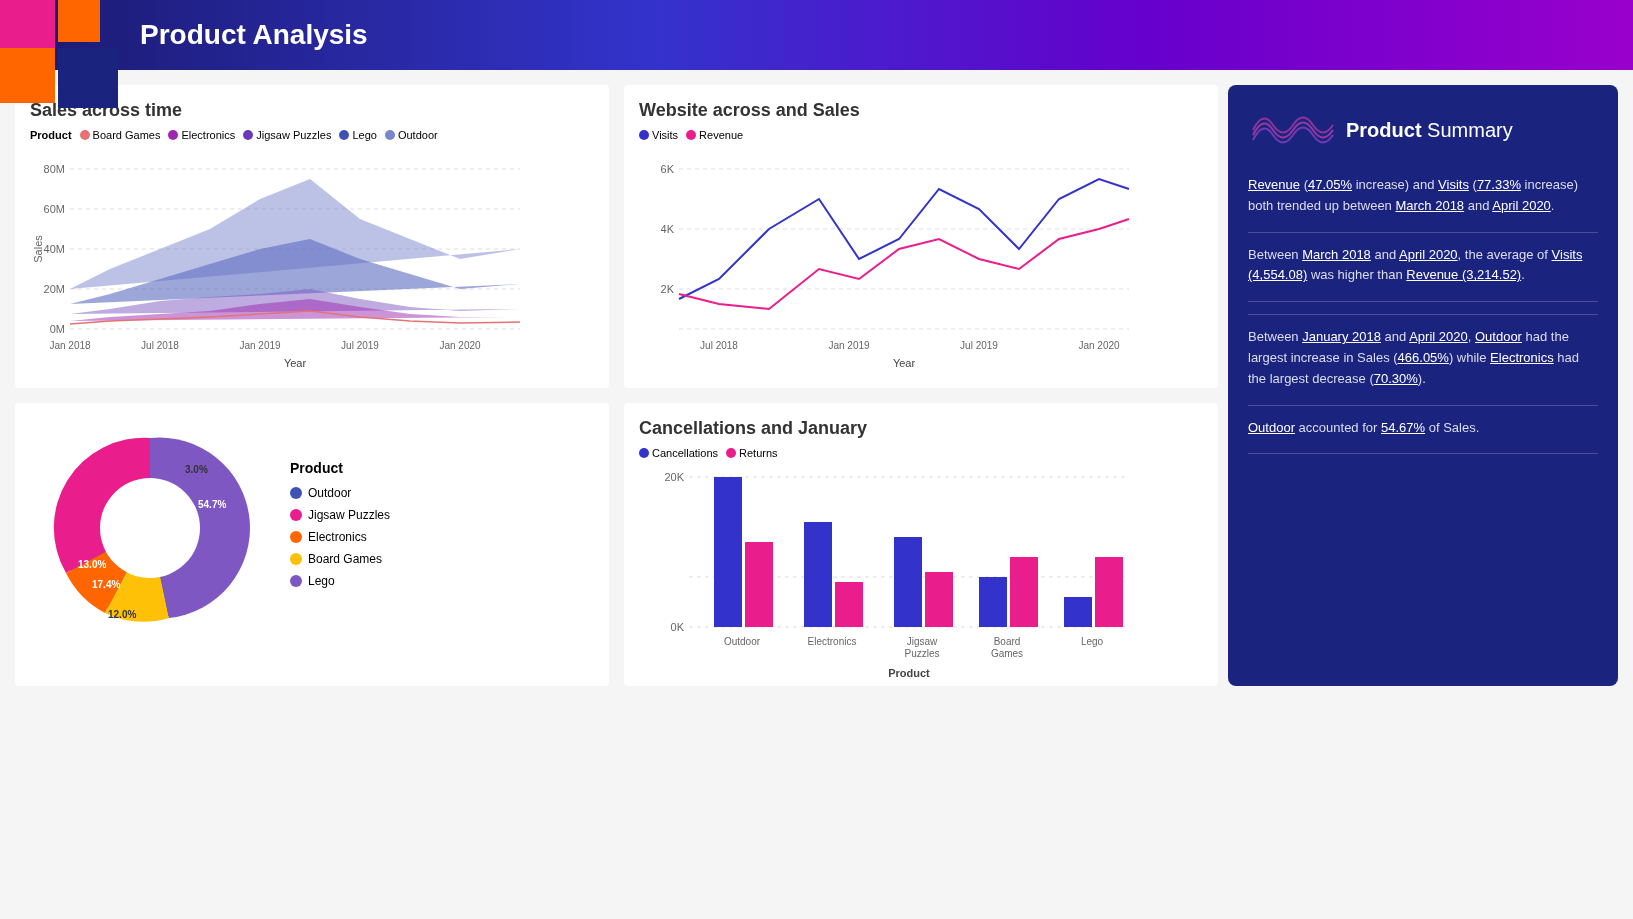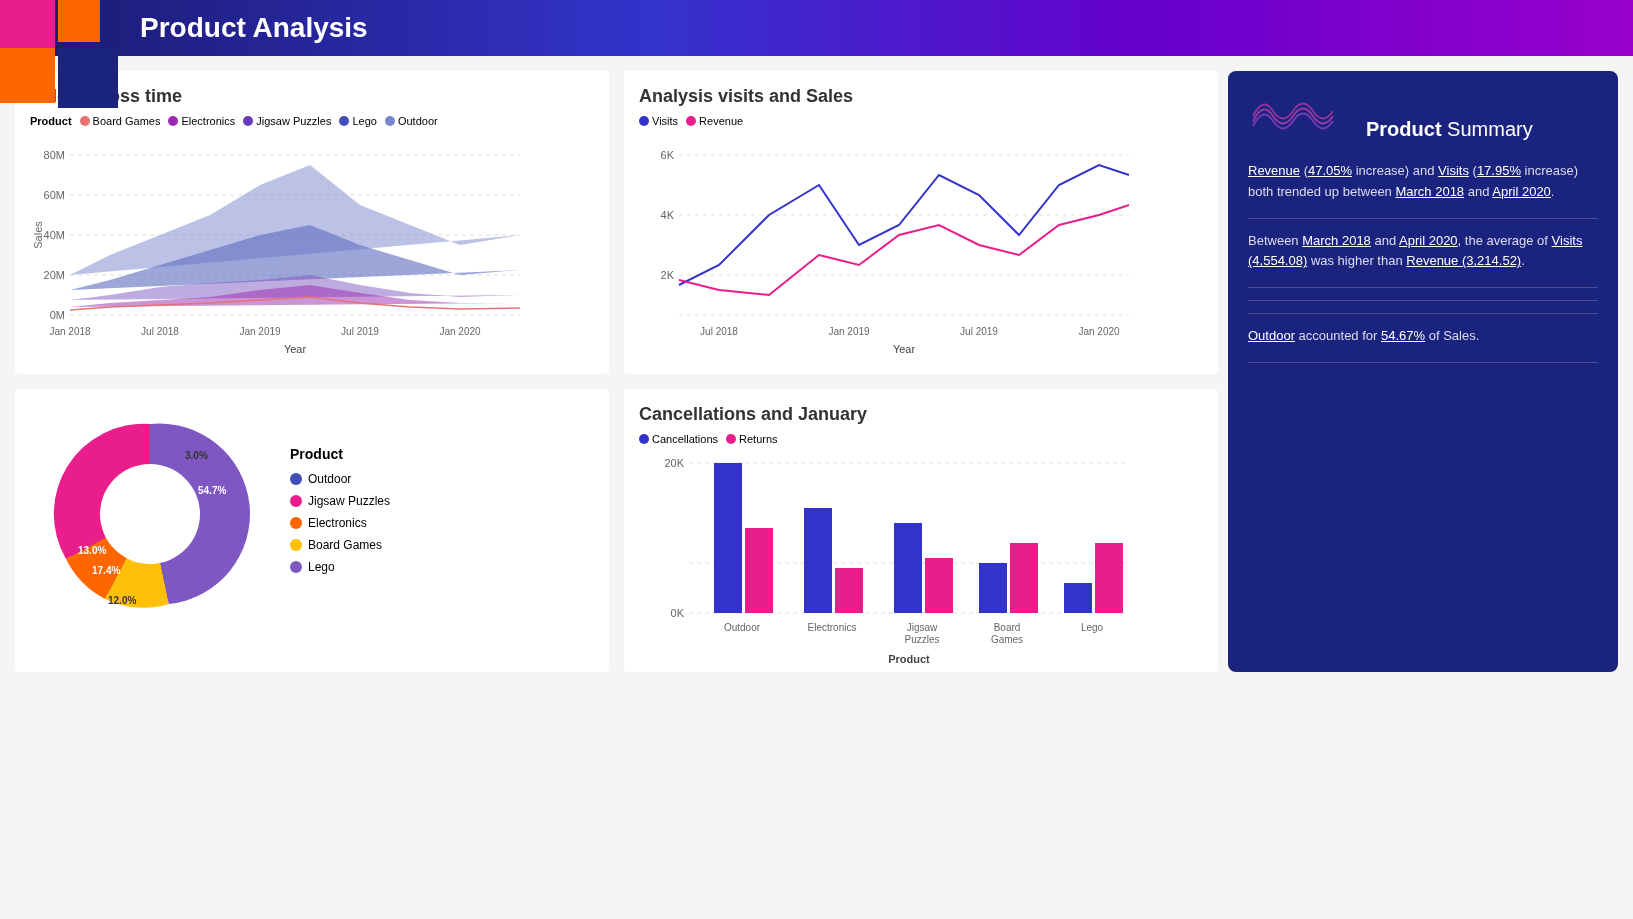--- a/index.html
+++ b/index.html
@@ -1,20 +1,20 @@
 <!DOCTYPE html>
 <html><head>
   <meta charset="utf-8">
   <style>
     * { box-sizing: border-box; margin: 0; padding: 0; }
     body { font-family: 'Segoe UI', Arial, sans-serif; background: #f5f5f5; width: 1633px; min-height: 919px; overflow-x: hidden; }
 
     .header {
       background: linear-gradient(90deg, #1a1a6e 0%, #3333cc 40%, #6600cc 70%, #9900cc 100%);
-      height: 56px;
+      height: 70px;
       display: flex;
       align-items: center;
       padding-left: 130px;
       position: relative;
     }
     .header-logo {
       position: absolute;
       left: 0;
       top: 0;
       width: 120px;
@@ -43,21 +43,21 @@
       background: #1a237e;
       border-radius: 8px;
       width: 390px;
       min-width: 390px;
       padding: 20px;
       color: white;
       position: relative;
       overflow-y: auto;
       max-height: 820px;
     }
-    .summary-header { display: flex; align-items: flex-end; gap: 28px; margin-bottom: 20px; }
+    .summary-header { display: flex; align-items: center; gap: 8px; margin-bottom: 20px; }
     .summary-title { font-size: 20px; color: white; }
     .summary-title strong { font-weight: bold; }
     .summary-text { font-size: 13px; color: #dde; line-height: 1.6; margin-bottom: 15px; }
     .summary-text a { color: white; text-decoration: underline; }
     .summary-divider { border: none; border-top: 1px solid rgba(255,255,255,0.2); margin: 12px 0; }
 
     
     .donut-area { display: flex; align-items: center; gap: 20px; }
     .donut-legend { font-size: 12px; }
     .donut-legend-item { display: flex; align-items: center; gap: 6px; margin-bottom: 8px; }
@@ -137,21 +137,21 @@
           <text x="40" y="200" text-anchor="middle" font-size="10" fill="#666">Jan 2018</text>
           <text x="130" y="200" text-anchor="middle" font-size="10" fill="#666">Jul 2018</text>
           <text x="230" y="200" text-anchor="middle" font-size="10" fill="#666">Jan 2019</text>
           <text x="330" y="200" text-anchor="middle" font-size="10" fill="#666">Jul 2019</text>
           <text x="430" y="200" text-anchor="middle" font-size="10" fill="#666">Jan 2020</text>
           <text x="265" y="218" text-anchor="middle" font-size="11" fill="#444">Year</text>
         </svg>
       </div>
 
       <div class="chart-box">
-        <div class="chart-title">Analysis visits and Sales</div>
+        <div class="chart-title">Website across and Sales</div>
         <div class="legend">
           <div class="legend-item">
             <div class="legend-dot" style="background:#3333cc"></div>
             <span>Visits</span>
           </div>
           <div class="legend-item">
             <div class="legend-dot" style="background:#e91e8c"></div>
             <span>Revenue</span>
           </div>
         </div>
@@ -286,30 +286,36 @@
         <path d="M5,35 Q15,15 25,30 Q35,45 45,30 Q55,15 65,30 Q75,45 85,30" fill="none" stroke="#9944cc" stroke-width="2" opacity="0.7"></path>
         <path d="M5,25 Q15,5 25,20 Q35,35 45,20 Q55,5 65,20 Q75,35 85,20" fill="none" stroke="#ff44bb" stroke-width="2" opacity="0.5"></path>
       </svg>
       <div class="summary-title">
         <strong>Product</strong><span> Summary</span>
       </div>
     </div>
 
     <p class="summary-text">
       <a>Revenue</a> (<a>47.05%</a> increase) and <a>Visits</a>
-      (<a>17.95%</a> increase) both trended up between
+      (<a>77.33%</a> increase) both trended up between
       <a>March 2018</a> and <a>April 2020</a>.
     </p>
     <hr class="summary-divider">
     <p class="summary-text">
       Between <a>March 2018</a> and <a>April 2020</a>, the
       average of <a>Visits (4,554.08)</a> was higher than
       <a>Revenue (3,214.52)</a>.
     </p>
     <hr class="summary-divider">
     <hr class="summary-divider">
+    <p class="summary-text">
+      Between <a>January 2018</a> and <a>April 2020</a>,
+      <a>Outdoor</a> had the largest increase in Sales
+      (<a>466.05%</a>) while <a>Electronics</a> had the largest
+      decrease (<a>70.30%</a>).
+    </p>
     <hr class="summary-divider">
     <p class="summary-text">
       <a>Outdoor</a> accounted for <a>54.67%</a> of Sales.
     </p>
     <hr class="summary-divider">
   </div>
 </div>
 
 </body></html>

